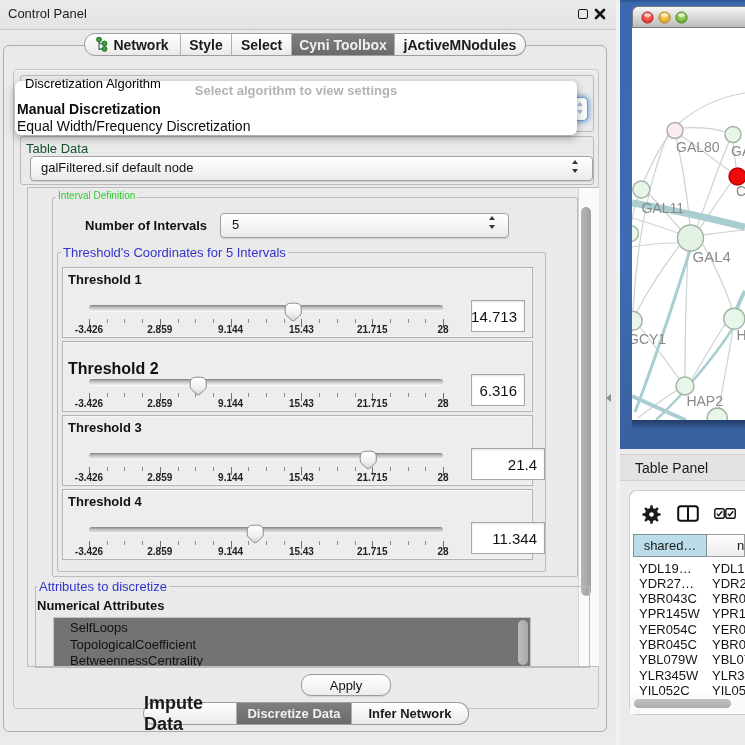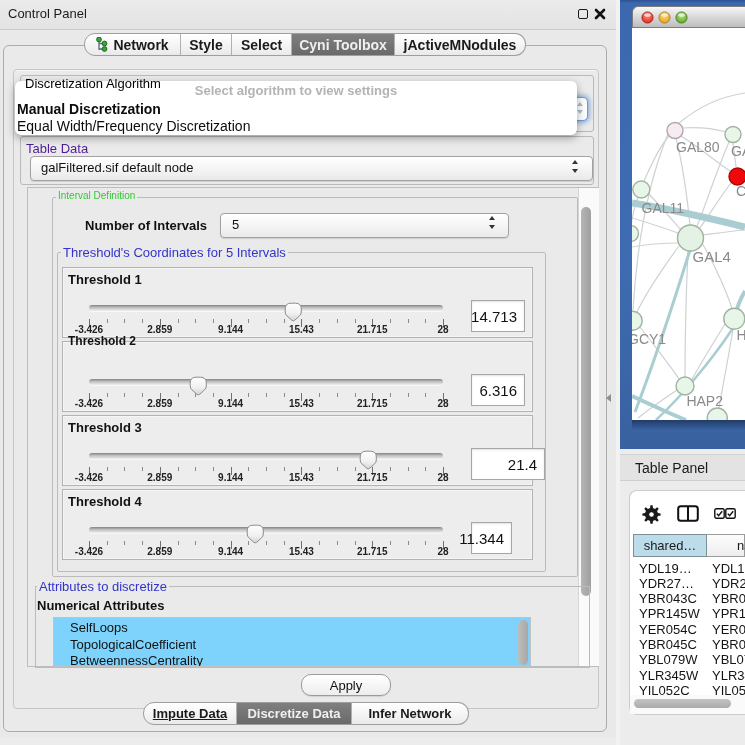--- a/index.html
+++ b/index.html
@@ -23,21 +23,21 @@
 <svg class="abs" style="left:594px;top:8px;" width="12" height="12" viewBox="0 0 12 12">
     <path d="M2,2 L10,10 M10,2 L2,10" stroke="#111" stroke-width="2.6" stroke-linecap="round"></path>
   </svg>
 <div class="abs" style="left:3px;top:45px;width:602px;height:685px;border:1px solid #acacac;border-radius:6px;background:#eaeaea;"></div>
 <div class="abs" style="left:13px;top:69px;width:584px;height:638px;border:1px solid #c6c6c6;border-radius:4px;background:#eaeaea;box-shadow:inset 0 1px 0 #f6f6f6;"></div>
 <div class="abs etch" style="left:20px;top:75px;width:572px;height:55px;"></div>
 <div class="abs" style="left:480px;top:97px;width:106px;height:22px;background:#fdfdfd;border:1px solid #6f9bd2;border-radius:5px;box-shadow:0 0 4px 2px rgba(96,148,214,0.65);"></div>
 <div class="arr up abs" style="left:577px;top:102px;border-left-width:3px;border-right-width:3px;border-bottom:4px solid #a9bdd6;"></div>
 <div class="arr dn abs" style="left:577px;top:110px;border-left-width:3px;border-right-width:3px;border-top:4px solid #a9bdd6;"></div>
 <div class="abs etch" style="left:20px;top:136px;width:572px;height:47px;"></div>
-<div class="abs" style="left:23px;top:113px;font-size:13px;color:#4c1d95;background:#eaeaea;padding:0 3px;margin-top:28px;">Table Data</div>
+<div class="abs" style="left:23px;top:113px;font-size:13px;color:#14532d;background:#eaeaea;padding:0 3px;margin-top:28px;">Table Data</div>
 <div class="combo abs" style="left:30px;top:156px;width:561px;height:23px;"></div>
 <div class="abs" style="left:41px;top:160px;font-size:13px;color:#111;">galFiltered.sif default node</div>
 <div class="arr up abs" style="left:572px;top:160px;"></div>
 <div class="arr dn abs" style="left:572px;top:169px;"></div>
 <div class="abs" style="left:27px;top:187px;width:572px;height:480px;border:1px solid #bdbdbd;background:#eaeaea;box-sizing:border-box;"></div>
 <div class="abs" style="left:578px;top:188px;width:20px;height:478px;background:#fafafa;border-left:1px solid #d5d5d5;"></div>
 <div class="abs" style="left:581px;top:207px;width:10px;height:389px;background:linear-gradient(90deg,#b6b6b6,#9f9f9f);border-radius:5px;"></div>
 <div class="abs" style="left:52px;top:197px;width:524px;height:378px;border:1px solid #bbbbbb;border-radius:2px;"></div>
 <div class="abs" style="left:56px;top:190px;font-size:10px;color:#2ecc2e;background:#eaeaea;padding:0 2px;">Interval Definition</div>
 <div class="abs btxt" style="left:85px;top:218px;font-size:13px;color:#111;">Number of Intervals</div>
@@ -63,21 +63,21 @@
       <linearGradient id="th1" x1="0" y1="0" x2="0" y2="1">
         <stop offset="0" stop-color="#ffffff"></stop>
         <stop offset="0.6" stop-color="#f0f0f0"></stop>
         <stop offset="1" stop-color="#d2d2d2"></stop>
       </linearGradient>
     </defs>
     <path d="M1.2,7 Q1.2,1.2 7,1.2 L11.5,1.2 Q17.3,1.2 17.3,7 L17.3,10 Q17.3,12.4 15.5,13.9 L10.9,18.1 Q9.25,19.6 7.6,18.1 L3,13.9 Q1.2,12.4 1.2,10 Z" fill="url(#th1)" stroke="#8d8d8d" stroke-width="1"></path>
   </svg>
 <div class="vfield abs" style="left:471px;top:300px;width:54px;height:32px;">14.713</div>
 <div class="abs" style="left:62px;top:341px;width:471px;height:71px;border:1px solid #b2b2b2;background:#ededed;box-sizing:border-box;box-shadow:inset 0 0 0 1px #f5f5f5;"></div>
-<div class="abs btxt" style="left:68px;top:334px;font-size:12px;color:#111;">Threshold 2</div>
+<div class="abs btxt" style="left:68px;top:360px;font-size:16px;color:#111;">Threshold 2</div>
 <div class="abs" style="left:89px;top:379px;width:354px;height:6px;border-radius:3px;background:linear-gradient(180deg,#838383 0%,#c2c2c2 45%,#efefef 100%);box-shadow:0 1px 0 #f8f8f8;"></div>
 <div class="abs" style="left:89px;top:393px;width:356px;height:4px;background:repeating-linear-gradient(90deg,#8a8a8a 0 1px,transparent 1px 17.7px);"></div>
 <div class="abs" style="left:89px;top:393px;width:356px;height:8px;background:repeating-linear-gradient(90deg,#6f6f6f 0 1px,transparent 1px 70.8px);"></div>
 <div class="abs btxt" style="left:89.0px;top:398px;transform:translateX(-50%);font-size:10px;color:#222;">-3.426</div>
 <div class="abs btxt" style="left:159.8px;top:398px;transform:translateX(-50%);font-size:10px;color:#222;">2.859</div>
 <div class="abs btxt" style="left:230.6px;top:398px;transform:translateX(-50%);font-size:10px;color:#222;">9.144</div>
 <div class="abs btxt" style="left:301.4px;top:398px;transform:translateX(-50%);font-size:10px;color:#222;">15.43</div>
 <div class="abs btxt" style="left:372.2px;top:398px;transform:translateX(-50%);font-size:10px;color:#222;">21.715</div>
 <div class="abs btxt" style="left:443.0px;top:398px;transform:translateX(-50%);font-size:10px;color:#222;">28</div>
 <svg class="abs" style="left:189.2px;top:376px;" width="19" height="20" viewBox="0 0 19 20">
@@ -127,30 +127,30 @@
 <svg class="abs" style="left:246.3px;top:524px;" width="19" height="20" viewBox="0 0 19 20">
     <defs>
       <linearGradient id="th4" x1="0" y1="0" x2="0" y2="1">
         <stop offset="0" stop-color="#ffffff"></stop>
         <stop offset="0.6" stop-color="#f0f0f0"></stop>
         <stop offset="1" stop-color="#d2d2d2"></stop>
       </linearGradient>
     </defs>
     <path d="M1.2,7 Q1.2,1.2 7,1.2 L11.5,1.2 Q17.3,1.2 17.3,7 L17.3,10 Q17.3,12.4 15.5,13.9 L10.9,18.1 Q9.25,19.6 7.6,18.1 L3,13.9 Q1.2,12.4 1.2,10 Z" fill="url(#th4)" stroke="#8d8d8d" stroke-width="1"></path>
   </svg>
-<div class="vfield abs" style="left:471px;top:522px;width:41px;height:32px;">11.344</div>
+<div class="vfield abs" style="left:471px;top:522px;width:74px;height:32px;">11.344</div>
 <div class="abs" style="left:35px;top:586px;width:553px;height:80px;border:1px solid #bbbbbb;border-top-width:1px;"></div>
 <div class="abs" style="left:37px;top:579px;font-size:13px;color:#3333cc;background:#eaeaea;padding:0 2px;">Attributes to discretize</div>
 <div class="abs btxt" style="left:37px;top:598px;font-size:13px;color:#111;">Numerical Attributes</div>
-<div class="abs" style="left:53px;top:617px;width:478px;height:50px;background:#7dd3fc;border:1px solid #c2c2c2;overflow:hidden;box-sizing:border-box;">
+<div class="abs" style="left:53px;top:617px;width:478px;height:50px;background:#737373;border:1px solid #c2c2c2;overflow:hidden;box-sizing:border-box;">
     <div style="padding:2px 0 0 16px;font-size:13px;color:#111;line-height:16.6px;">SelfLoops<br>TopologicalCoefficient<br>BetweennessCentrality</div>
   </div>
 <div class="abs" style="left:518px;top:620px;width:10px;height:45px;background:linear-gradient(90deg,#bdbdbd,#a8a8a8);border-radius:5px;"></div>
 <div class="abs" style="left:301px;top:674px;width:88px;height:20px;border:1px solid #9b9b9b;border-radius:10px;background:linear-gradient(180deg,#ffffff,#ededed);box-shadow:0 1px 1px rgba(0,0,0,0.1);display:flex;align-items:center;justify-content:center;font-size:13px;color:#111;">Apply</div>
-<div class="abs btxt" style="left:143px;top:702px;width:94px;height:23px;background:linear-gradient(180deg,#ffffff,#f1f1f1 70%,#e9e9e9);color:#1a1a1a;border:1px solid #9e9e9e;border-top-left-radius:11px;border-bottom-left-radius:11px;border-top-right-radius:0;border-bottom-right-radius:0;display:flex;align-items:center;justify-content:center;font-size:13px;box-sizing:border-box;text-decoration:underline;">Impute Data</div>
+<div class="abs btxt" style="left:143px;top:702px;width:94px;height:23px;background:linear-gradient(180deg,#ffffff,#f1f1f1 70%,#e9e9e9);color:#1a1a1a;border:1px solid #9e9e9e;border-top-left-radius:11px;border-bottom-left-radius:11px;border-top-right-radius:0;border-bottom-right-radius:0;display:flex;align-items:center;justify-content:center;font-size:18px;box-sizing:border-box;">Impute Data</div>
 <div class="abs btxt" style="left:236px;top:702px;width:116px;height:23px;background:linear-gradient(180deg,#7f7f7f,#6a6a6a);color:#f0f0f0;border:1px solid #9e9e9e;border-left:1px solid #b0b0b0;border-top-left-radius:0;border-bottom-left-radius:0;border-top-right-radius:0;border-bottom-right-radius:0;display:flex;align-items:center;justify-content:center;font-size:13px;box-sizing:border-box;">Discretize Data</div>
 <div class="abs btxt" style="left:351px;top:702px;width:118px;height:23px;background:linear-gradient(180deg,#ffffff,#f1f1f1 70%,#e9e9e9);color:#1a1a1a;border:1px solid #9e9e9e;border-left:1px solid #b0b0b0;border-top-left-radius:0;border-bottom-left-radius:0;border-top-right-radius:11px;border-bottom-right-radius:11px;display:flex;align-items:center;justify-content:center;font-size:13px;box-sizing:border-box;">Infer Network</div>
 <div class="abs btxt" style="left:84px;top:33px;width:97px;height:23px;background:linear-gradient(180deg,#ffffff,#f1f1f1 70%,#e9e9e9);color:#1a1a1a;border:1px solid #9e9e9e;border-top-left-radius:11px;border-bottom-left-radius:11px;border-top-right-radius:0;border-bottom-right-radius:0;display:flex;align-items:center;justify-content:center;font-size:14px;box-sizing:border-box;"><svg width="13" height="15" viewBox="0 0 13 15" style="margin-right:4px;">
       <path d="M3,2.5 L3,13 M3,6.5 L8,6.5 M3,12 L8,12" stroke="#5a6b7d" stroke-width="1.3" fill="none"></path>
       <circle cx="3" cy="2.5" r="2.4" fill="#3fa23f" stroke="#1e6e1e"></circle>
       <circle cx="8.5" cy="6.5" r="2.4" fill="#3fa23f" stroke="#1e6e1e"></circle>
       <circle cx="8.5" cy="12" r="2.4" fill="#3fa23f" stroke="#1e6e1e"></circle>
     </svg>Network</div>
 <div class="abs btxt" style="left:180px;top:33px;width:52px;height:23px;background:linear-gradient(180deg,#ffffff,#f1f1f1 70%,#e9e9e9);color:#1a1a1a;border:1px solid #9e9e9e;border-left:1px solid #b0b0b0;border-top-left-radius:0;border-bottom-left-radius:0;border-top-right-radius:0;border-bottom-right-radius:0;display:flex;align-items:center;justify-content:center;font-size:14px;box-sizing:border-box;">Style</div>
 <div class="abs btxt" style="left:231px;top:33px;width:61px;height:23px;background:linear-gradient(180deg,#ffffff,#f1f1f1 70%,#e9e9e9);color:#1a1a1a;border:1px solid #9e9e9e;border-left:1px solid #b0b0b0;border-top-left-radius:0;border-bottom-left-radius:0;border-top-right-radius:0;border-bottom-right-radius:0;display:flex;align-items:center;justify-content:center;font-size:14px;box-sizing:border-box;">Select</div>

